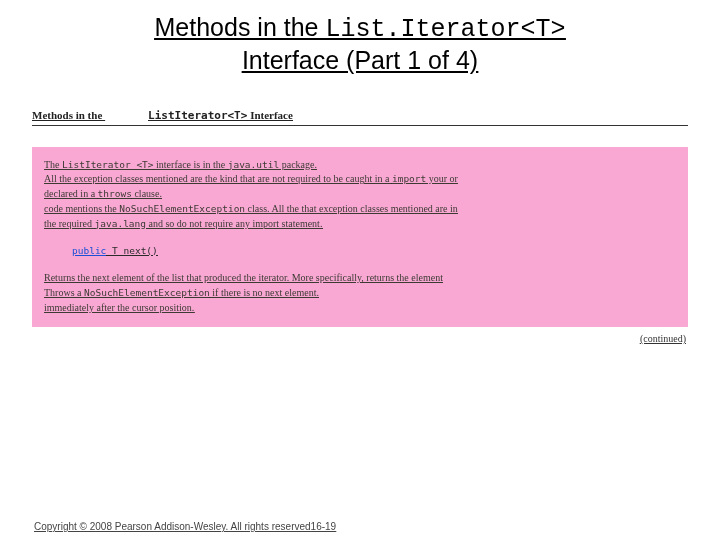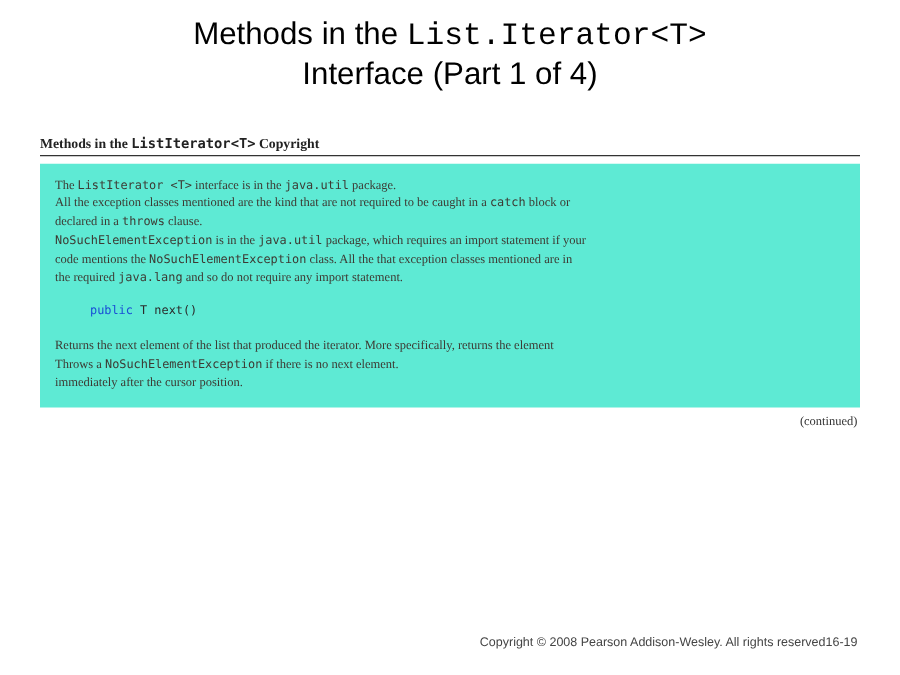--- a/index.html
+++ b/index.html
@@ -1,15 +1,15 @@
 <!DOCTYPE html>
 <html><head>
   <meta charset="utf-8">
   <style>
-    * { margin: 0; padding: 0; box-sizing: border-box; }
+    * { margin: 0; padding: 0; box-sizing: border-box; text-decoration: underline; }
     body {
       width: 720px;
       height: 540px;
       background: #fff;
       font-family: Arial, sans-serif;
       position: relative;
       overflow: hidden;
     }
     .slide-title {
       text-align: center;
@@ -28,24 +28,25 @@
       padding: 4px 0 3px 0;
       border-bottom: 1px solid #333;
       font-size: 11px;
       font-weight: bold;
       font-family: Georgia, "Times New Roman", serif;
       color: #222;
     }
     .fig-header .mono {
       font-family: "Lucida Console", Monaco, monospace;
       font-weight: bold;
+      margin-left: 43px;
     }
     .box {
-      background: #5eead4;
-      margin-top: 6px;
+      background: #f9a8d4;
+      margin-top: 21px;
       padding: 10px 12px 12px 12px;
       font-family: Georgia, "Times New Roman", serif;
       font-size: 10px;
       color: #3d3a33;
       line-height: 1.35;
     }
     .box .line { margin: 1px 0; }
     .box .mono {
       font-family: "Lucida Console", Monaco, monospace;
       font-size: 9.5px;
@@ -57,54 +58,51 @@
     .method-sig .nm { color: #2b2b2b; }
     .continued {
       text-align: right;
       font-family: Georgia, "Times New Roman", serif;
       font-size: 10px;
       color: #333;
       margin: 6px 34px 0 0;
     }
     .footer {
       position: absolute;
-      bottom: 20px;
+      bottom: 8px;
       left: 34px;
       right: 34px;
       display: flex;
-      justify-content: flex-end;
+      justify-content: flex-start;
       font-size: 10px;
       color: #444;
     }
   </style>
 </head>
 <body>
 
 <div class="slide-title">
   <span>Methods in the </span><span class="mono">List.Iterator&lt;T&gt;</span><br>
   <span>Interface (Part 1 of 4)</span>
 </div>
 
 <div class="figure">
   <div class="fig-header">
-    <span>Methods in the </span><span class="mono">ListIterator&lt;T&gt;</span><span> Copyright</span>
+    <span>Methods in the </span><span class="mono">ListIterator&lt;T&gt;</span><span> Interface</span>
   </div>
 
   <div class="box">
     <div class="line">
       <span>The </span><span class="mono">ListIterator &lt;T&gt;</span><span> interface is in the </span><span class="mono">java.util</span><span> package.</span>
     </div>
     <div class="line">
-      <span>All the exception classes mentioned are the kind that are not required to be caught in a </span><span class="mono">catch</span><span> block or</span>
+      <span>All the exception classes mentioned are the kind that are not required to be caught in a </span><span class="mono">import</span><span> your or</span>
     </div>
     <div class="line">
       <span>declared in a </span><span class="mono">throws</span><span> clause.</span>
-    </div>
-    <div class="line">
-      <span class="mono">NoSuchElementException</span><span> is in the </span><span class="mono">java.util</span><span> package, which requires an import statement if your</span>
     </div>
     <div class="line">
       <span>code mentions the </span><span class="mono">NoSuchElementException</span><span> class. All the that exception classes mentioned are in</span>
     </div>
     <div class="line">
       <span>the required </span><span class="mono">java.lang</span><span> and so do not require any import statement.</span>
     </div>
 
     <div class="method-sig mono">
       <span class="kw">public</span><span class="nm"> T next()</span>

